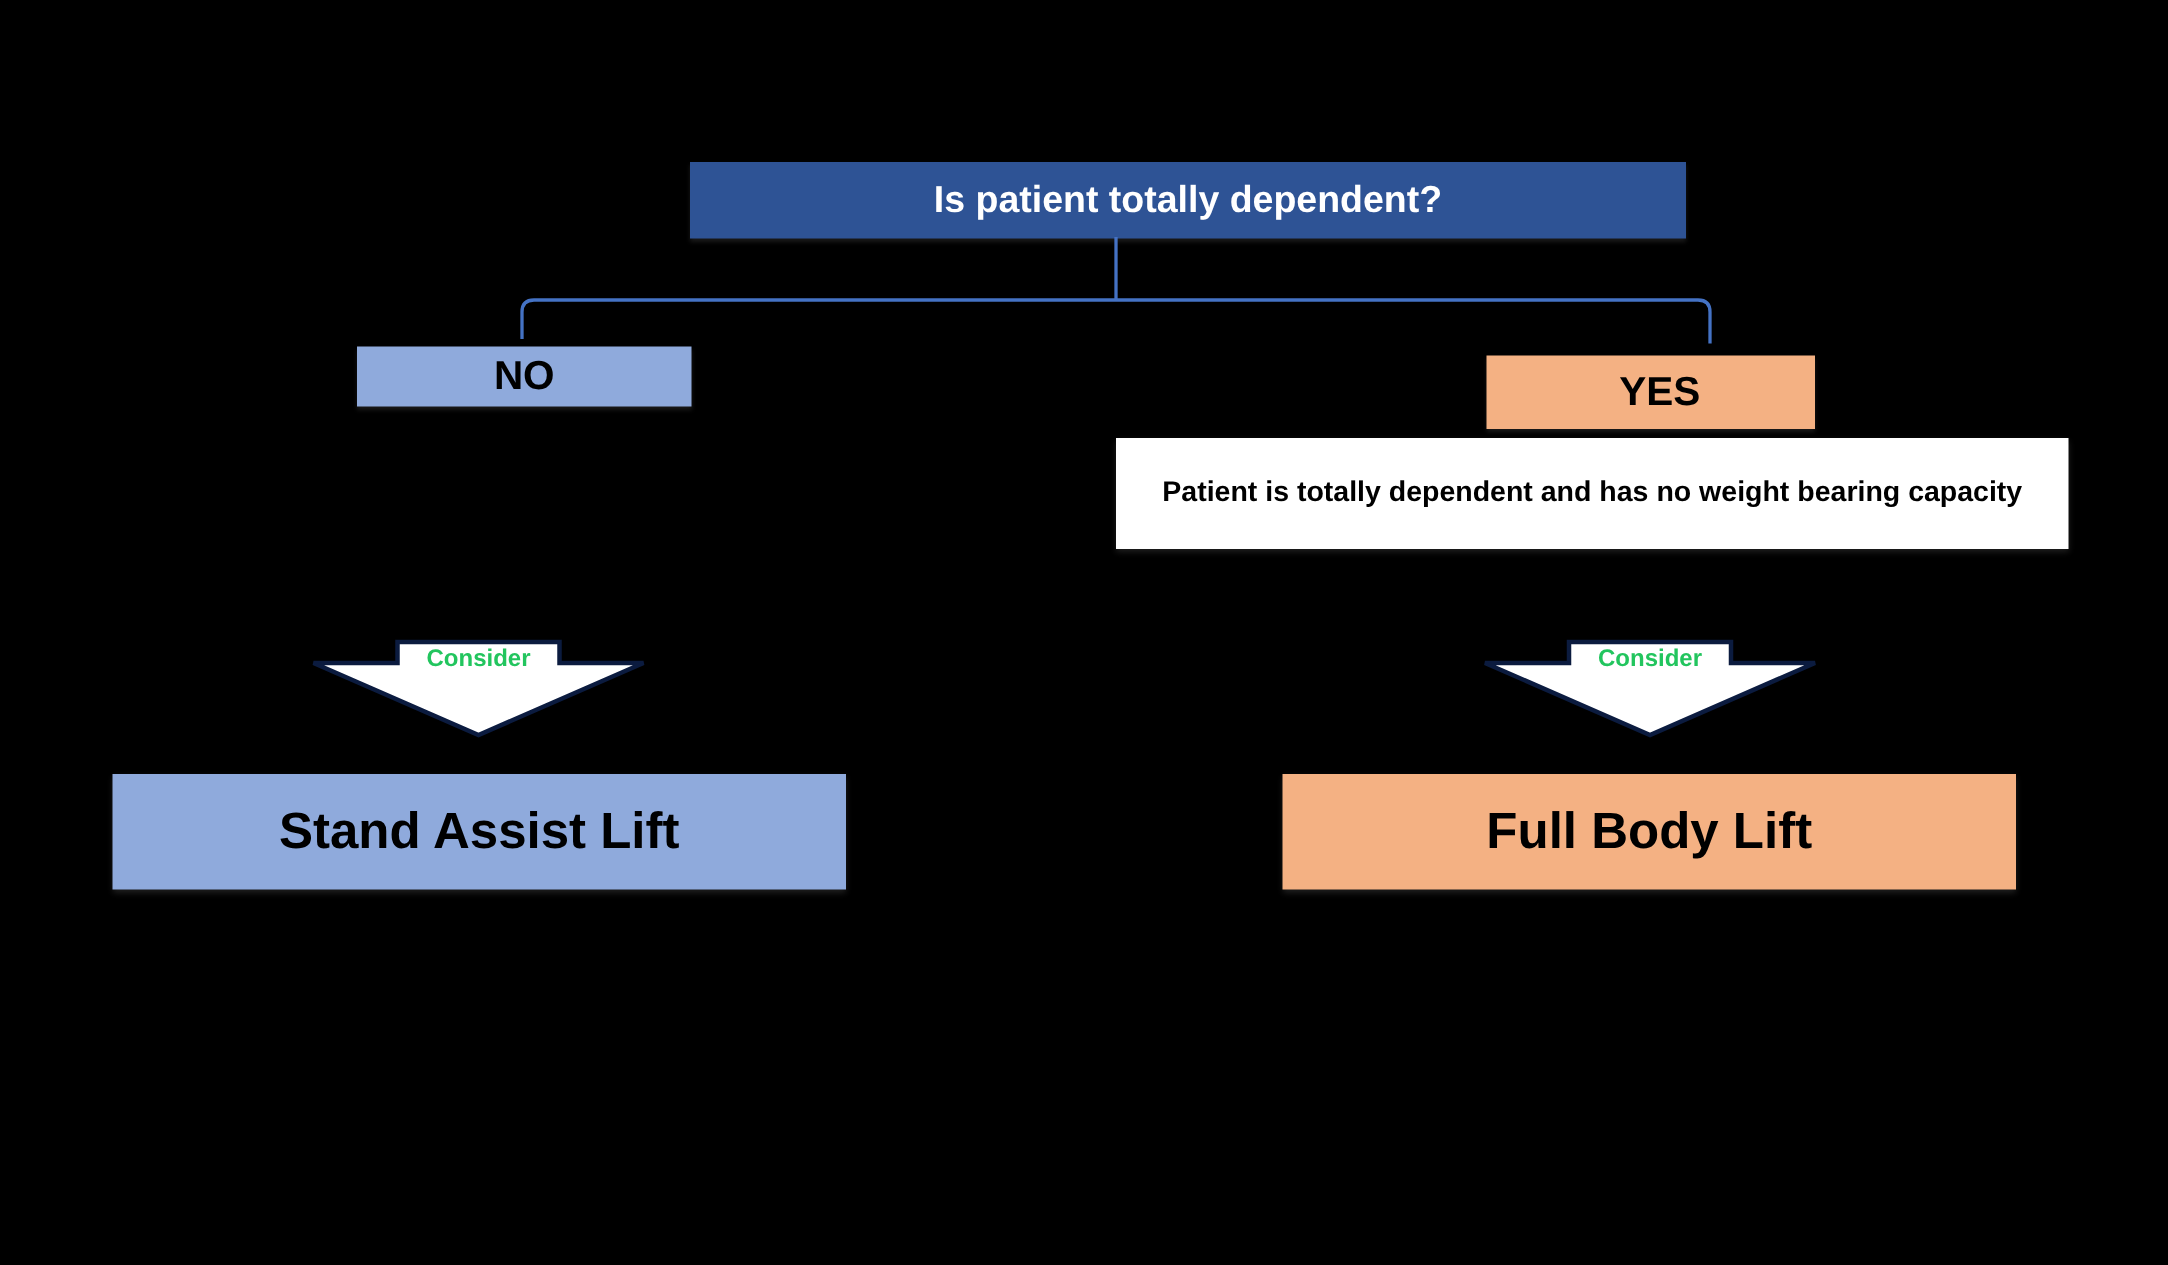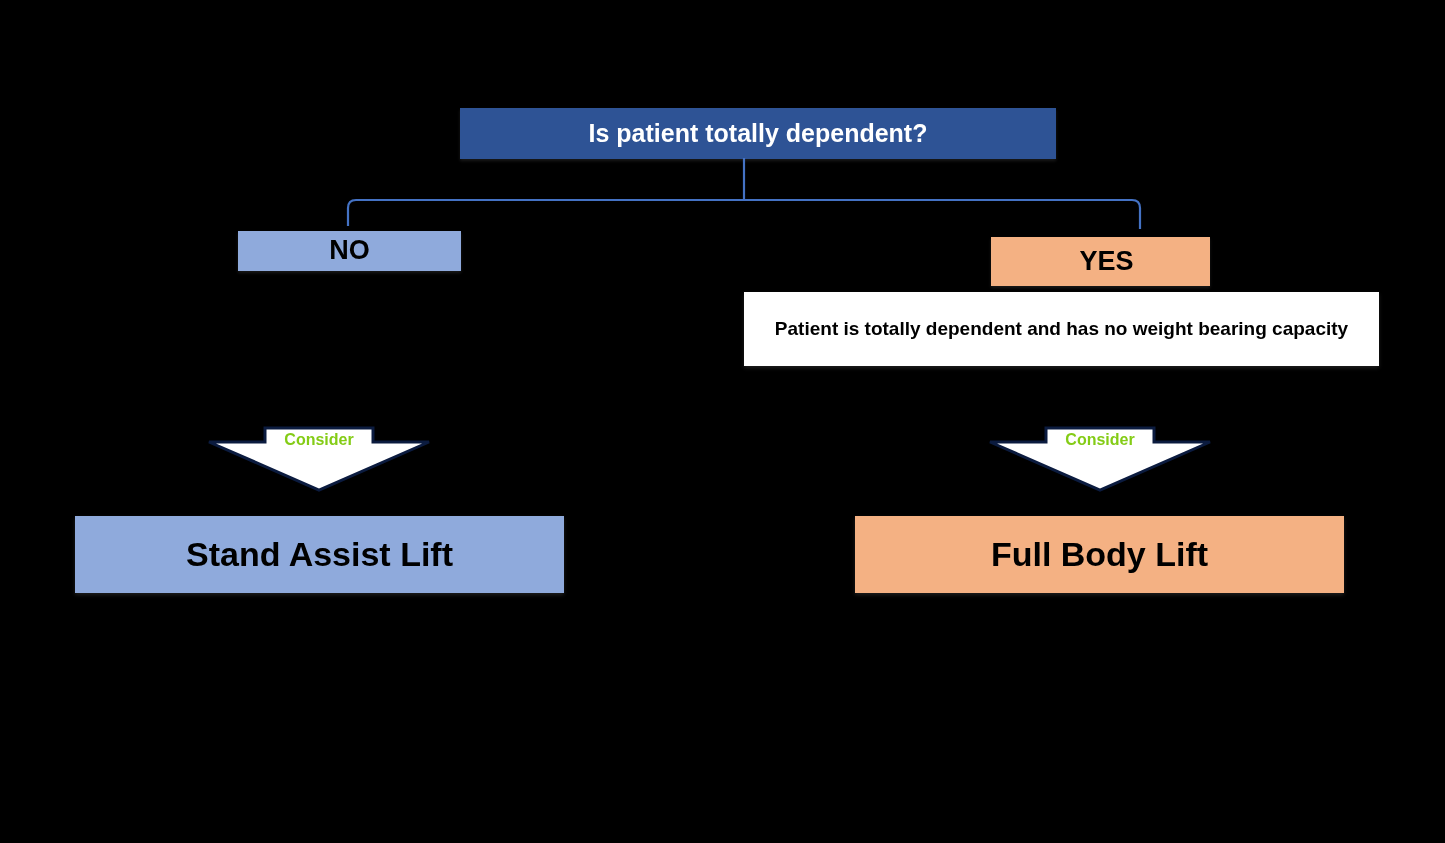--- a/index.html
+++ b/index.html
@@ -27,21 +27,21 @@
     align-items: center;
     justify-content: center;
     text-align: center;
     line-height: 1.18;
   }
 
   
   .node-decision {
     left: 460px;
     top: 108px;
-    width: 596px;
+    width: 664px;
     height: 51px;
     background: #2E5395;
     color: #FFFFFF;
     font-size: 25px;
     font-weight: bold;
     box-shadow: 0 2px 3px rgba(255,255,255,0.10);
   }
 
   
   .node-no {
@@ -133,21 +133,21 @@
     display: block;
   }
   .consider-label {
     position: absolute;
     left: 0;
     top: 5px;
     width: 100%;
     text-align: center;
     font-size: 16px;
     font-weight: bold;
-    color: #84cc16;
+    color: #22c55e;
     z-index: 2;
   }
 </style>
 </head>
 <body>
 
 <div id="canvas">
 
   <div class="node node-decision">
     <span>Is patient totally dependent?</span>

